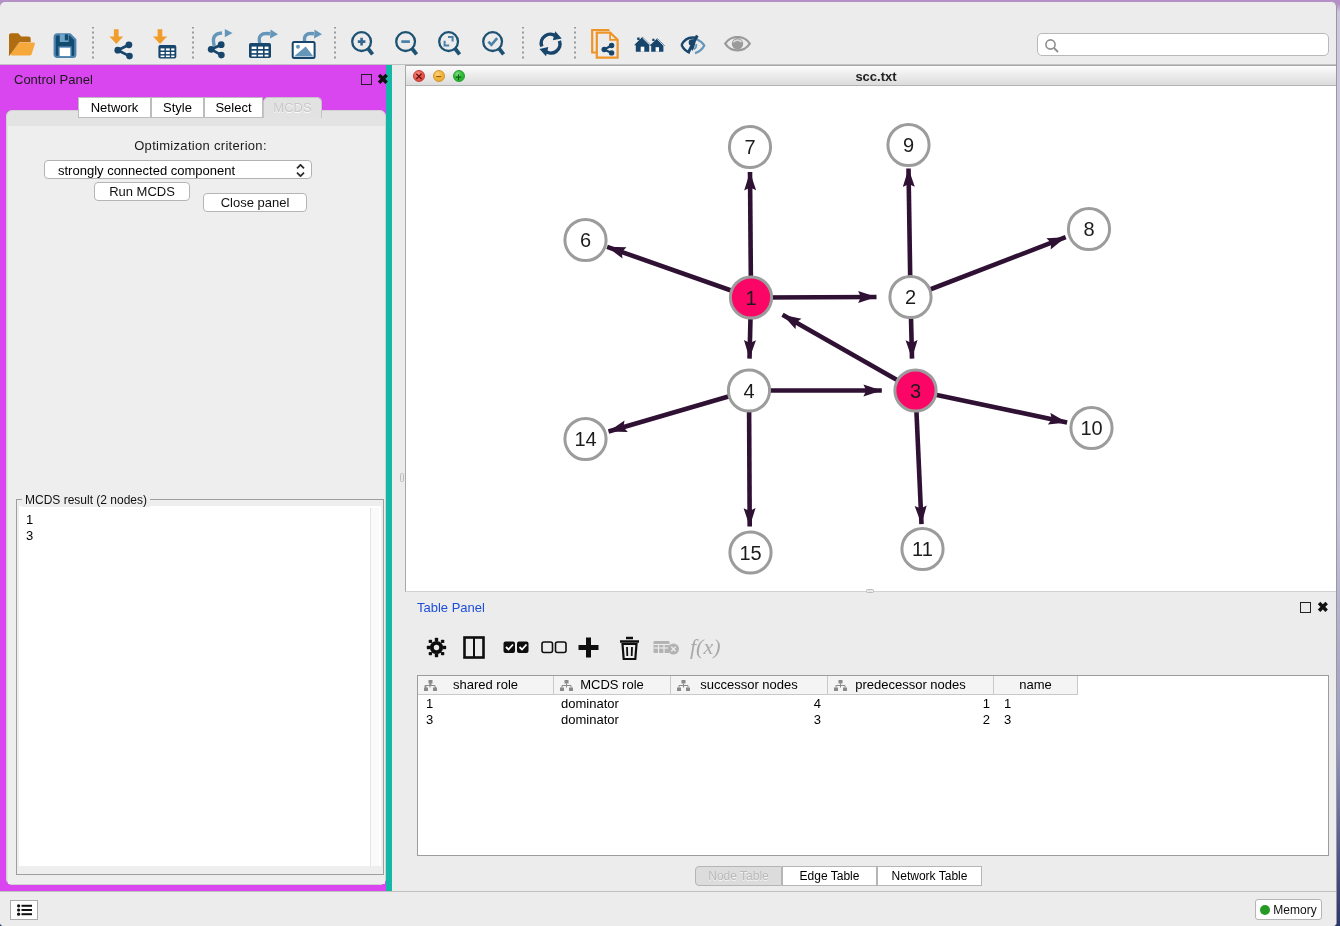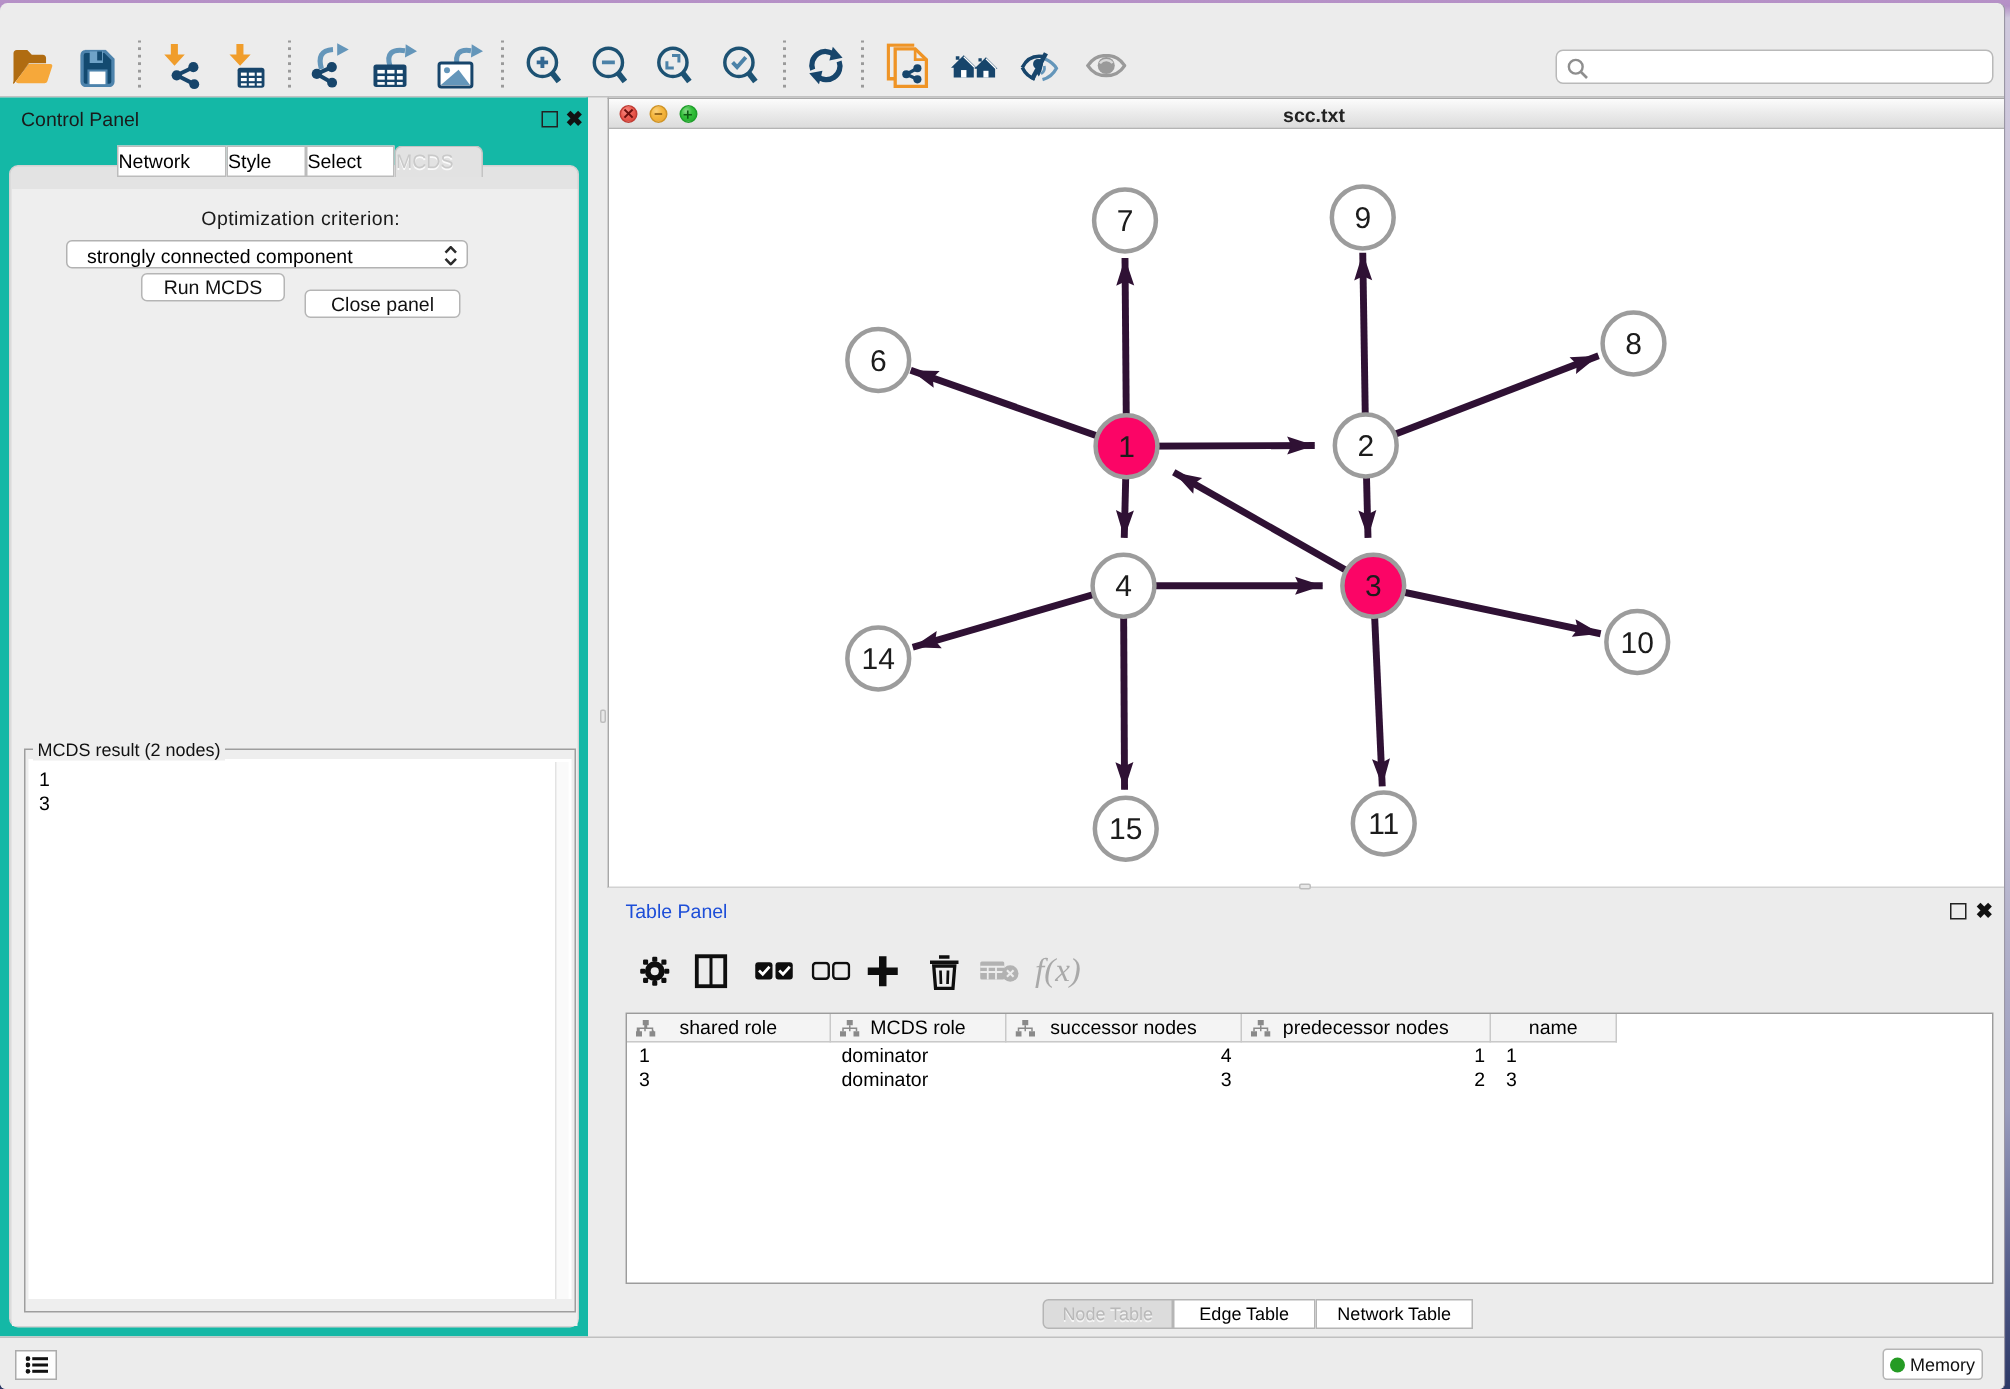--- a/index.html
+++ b/index.html
@@ -8,23 +8,23 @@
 .abs { position:absolute; }
 #win { position:absolute; left:0; top:2px; width:1337px; height:924px; background:#ececec; border-radius:5px 5px 4px 4px; border-right:1px solid #9a96a5; overflow:hidden; }
 #titlebar { position:absolute; left:0; top:0; width:1337px; height:22px; background:#f5f5f5; border-bottom:1px solid #d0d0d0; border-radius:5px 5px 0 0; }
 .tl { position:absolute; top:7px; width:12px; height:12px; border-radius:50%; background:#dcdcdc; border:1px solid #c6c6c6; }
 #wintitle { position:absolute; top:4px; left:0; width:100%; text-align:center; font-size:13px; color:#b4b4b4; }
 #toolbar { position:absolute; left:0; top:22px; width:1337px; height:41px; background:#ececec; border-bottom:1px solid #c2c2c2; }
 .sep { position:absolute; top:3px; height:34px; width:2px; background-image:repeating-linear-gradient(180deg,#9a9a9a 0 2px, transparent 2px 5px); background-size:2px 5px; background-repeat:repeat-y; background-position:center; }
 #searchbox { position:absolute; left:1037px; top:9px; width:292px; height:23px; background:#fff; border:1px solid #b9b9b9; border-radius:5px; }
 #main { position:absolute; left:0; top:63px; width:1337px; height:826px; }
 
-#cpanel { position:absolute; left:0; top:0; width:392px; height:826px; background:#14b8a6; border-right:1px solid #14b8a6; }
+#cpanel { position:absolute; left:0; top:0; width:392px; height:826px; background:#d946ef; border-right:6px solid #14b8a6; }
 #cphead { position:absolute; left:14px; top:7px; font-size:13px; color:#1a1a1a; }
-.tab { position:absolute; top:0; height:21px; background:#fff; border:1px solid #bcbcbc; font-size:13px; color:#000; line-height:20px; z-index:5; }
+.tab { position:absolute; top:0; height:21px; background:#fff; border:1px solid #bcbcbc; font-size:13px; color:#000; text-align:center; line-height:20px; z-index:5; }
 #tab-mcds { background:#e2e2e2; color:#c9c9c9; border:1px solid #c4c4c4; border-bottom:none; border-radius:5px 5px 0 0; text-shadow:0 1px 0 #fafafa; }
 #cp-content { position:absolute; left:6px; top:45px; width:380px; height:775px; background:#e3e3e3; border:1px solid #d2d2d2; border-radius:6px; }
 #cp-inner { position:absolute; left:1px; top:15px; width:377px; height:758px; background:#eeeeee; }
 
 #netwin { position:absolute; left:405px; top:0; width:932px; height:527px; background:#fff; border:1px solid #a8a8a8; border-bottom:1px solid #d2d2d2; }
 #nettitle { position:absolute; left:0; top:0; width:930px; height:20px; background:linear-gradient(180deg,#fcfcfc,#ebebeb 50%,#dcdcdc); border-bottom:1px solid #b4b4b4; }
 .tl2 { position:absolute; top:3.5px; text-align:center; font-size:10px; font-weight:bold; line-height:11px; width:12px; height:12px; border-radius:50%; }
 #netcanvas { position:absolute; left:0; top:21px; width:930px; height:503px; background:#fff; }
 
 #tpanel { position:absolute; left:405px; top:532px; width:932px; height:294px; background:#ececec; }

